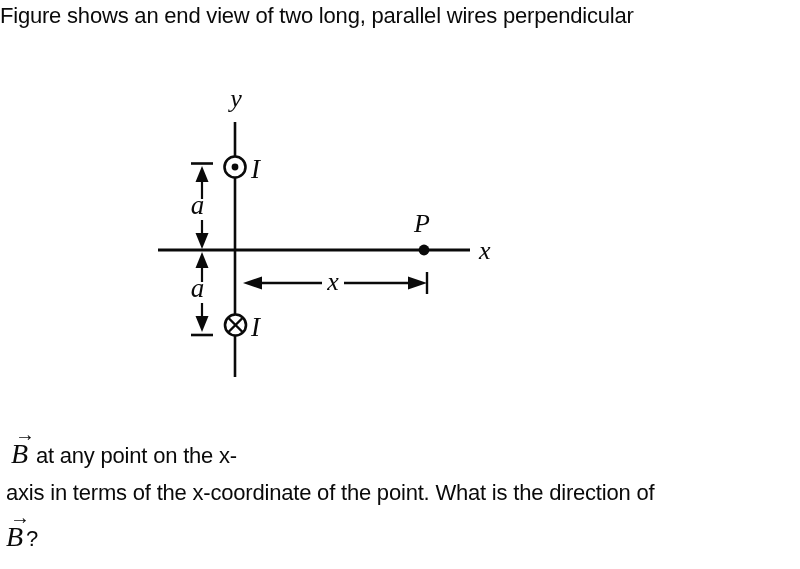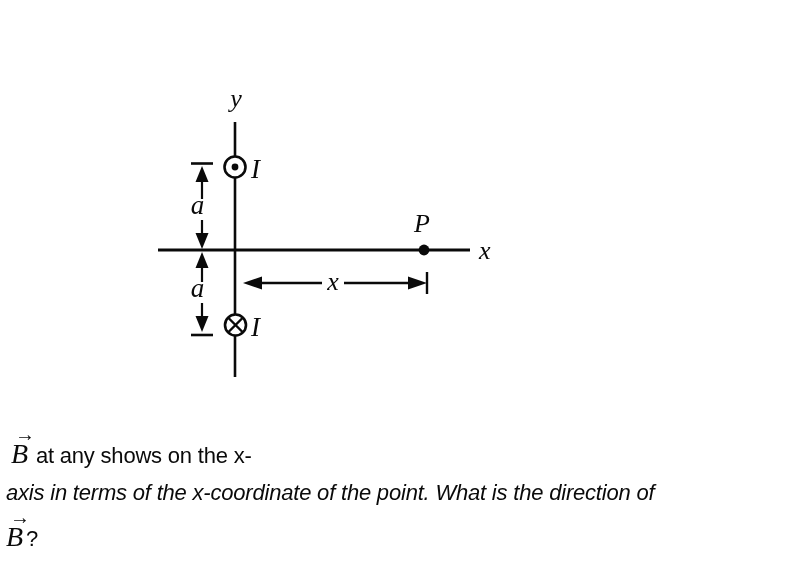--- a/index.html
+++ b/index.html
@@ -14,21 +14,21 @@
   .textline{
     position:absolute;
     white-space:nowrap;
     font-size:22px;
     line-height:31px;
     letter-spacing:-0.2px;
     color:#0a0a0a;
   }
   #intro{left:8px;top:9px;}
   #q-line1{left:6px;top:441px;line-height:30px;}
-  #q-line2{left:6px;top:478px;line-height:30px;font-style:italic;}
+  #q-line2{left:6px;top:478px;line-height:30px;}
   #q-line3{left:6px;top:524px;line-height:30px;}
   .bvec{
     position:relative;
     display:inline-block;
     font-family:"Liberation Serif","DejaVu Serif",serif;
     font-style:italic;
     font-size:28px;
     line-height:22px;
     margin:0 8px 0 5px;
     vertical-align:baseline;
@@ -51,20 +51,21 @@
     font-style:italic;
     fill:#0a0a0a;
   }
 </style>
 </head>
 <body>
 
 <div id="page">
 
   <div id="intro">
+    <div class="textline" style="position:static">Figure shows an end view of two long, parallel wires perpendicular</div>
   </div>
 
   <svg id="diagram-svg" width="360" height="300" viewBox="0 0 360 300">
 
     <line x1="85" y1="32" x2="85" y2="287" stroke="#0a0a0a" stroke-width="2.6"></line>
     <line x1="8" y1="160" x2="320" y2="160" stroke="#0a0a0a" stroke-width="2.8"></line>
 
     <text x="86" y="17" class="mathlabel" font-size="26" text-anchor="middle">y</text>
     <text x="329" y="169" class="mathlabel" font-size="26" text-anchor="start">x</text>
 
@@ -106,21 +107,21 @@
       <polygon points="93,193 112,186.5 112,199.5" stroke="none"></polygon>
       <line x1="110" y1="193" x2="172" y2="193" stroke-width="2.4"></line>
       <line x1="194" y1="193" x2="260" y2="193" stroke-width="2.4"></line>
       <polygon points="277,193 258,186.5 258,199.5" stroke="none"></polygon>
       <line x1="277" y1="182" x2="277" y2="204" stroke-width="2.4"></line>
     </g>
     <text x="183" y="200" class="mathlabel" font-size="26" text-anchor="middle">x</text>
   </svg>
 
   <div id="q-line1" class="textline">
-    <span class="bvec"><span class="vec-arrow">→</span><span>B</span></span><span>at any shows on the x-</span>
+    <span class="bvec"><span class="vec-arrow">→</span><span>B</span></span><span>at any point on the x-</span>
   </div>
 
   <div id="q-line2" class="textline">axis in terms of the x-coordinate of the point. What is the direction of</div>
 
   <div id="q-line3" class="textline">
     <span class="bvec"><span class="vec-arrow">→</span><span>B</span></span><span>?</span>
   </div>
 
 </div>
 

